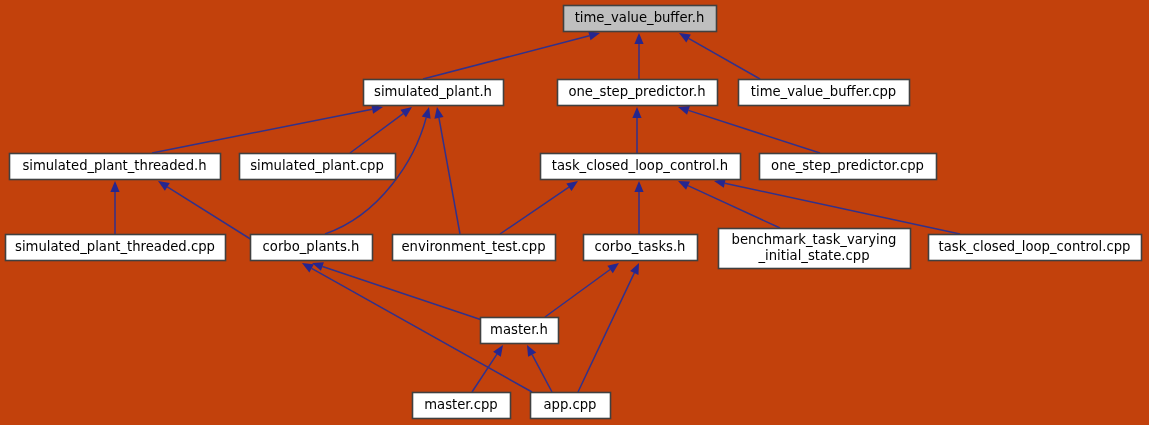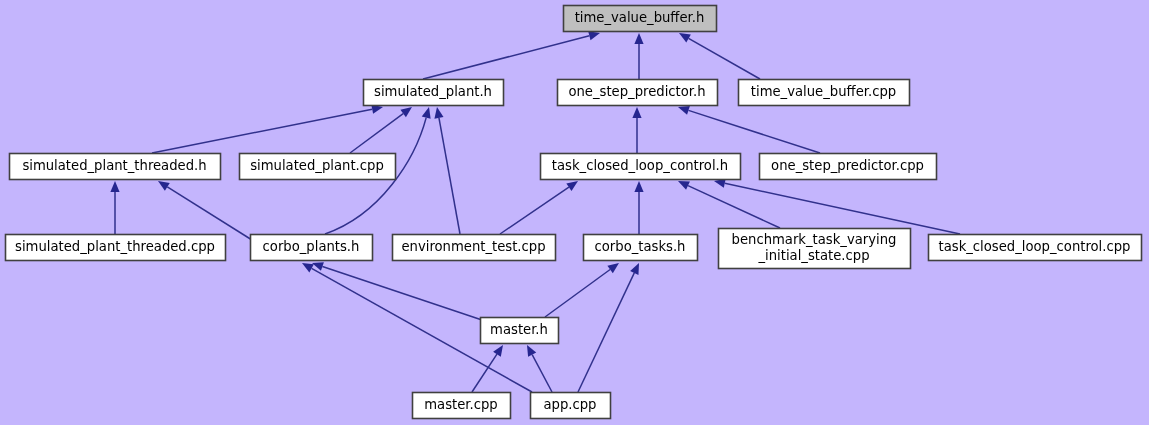--- a/index.html
+++ b/index.html
@@ -4,21 +4,21 @@
 <style>
   html, body {
     margin: 0;
     padding: 0;
     background: #ffffff;
   }
   #graph-root {
     position: relative;
     width: 1149px;
     height: 425px;
-    background: #c4b5fd;
+    background: #c2410c;
     font-family: "DejaVu Sans", "Liberation Sans", sans-serif;
     overflow: hidden;
   }
   #graph-svg {
     position: absolute;
     top: 0;
     left: 0;
     width: 1149px;
     height: 425px;
   }

